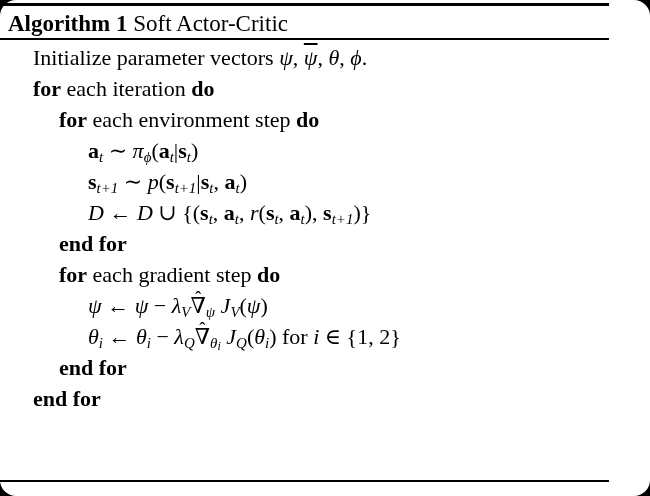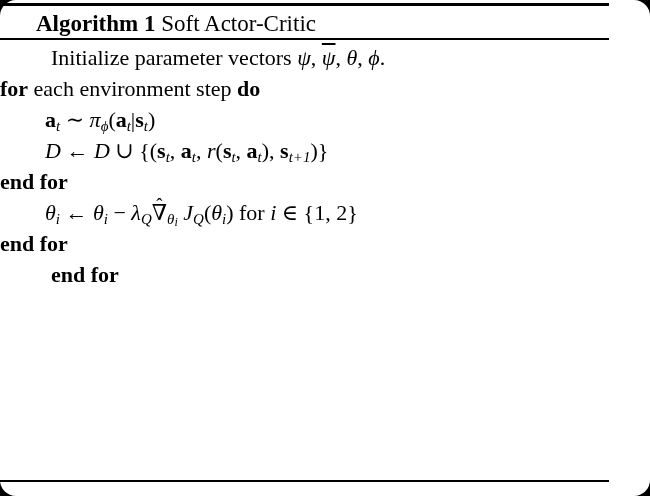--- a/index.html
+++ b/index.html
@@ -32,37 +32,37 @@
 
   .title-row {
     position: absolute;
     left: 8px;
     top: 8px;
     height: 31px;
     line-height: 31px;
     font-size: 23px;
     white-space: pre;
   }
-  .title-row .kw { font-weight: bold; margin-left: 28px; }
+  .title-row .kw { font-weight: bold; }
 
   .body {
     position: absolute;
     left: 0;
     top: 42px;
     width: 650px;
   }
   .line {
     height: 31px;
     line-height: 31px;
     font-size: 22px;
     white-space: pre;
   }
-  .indent-0 { padding-left: 51px; }
-  .indent-1 { }
-  .indent-2 { padding-left: 45px; }
+  .indent-0 { padding-left: 33px; }
+  .indent-1 { padding-left: 59px; }
+  .indent-2 { padding-left: 88px; }
 
   .kw  { font-weight: bold; }
   .i   { font-style: italic; }
   .b   { font-weight: bold; }
   .cal { font-style: italic; }
   .sub {
     font-style: italic;
     font-size: 0.68em;
     vertical-align: -0.28em;
   }
@@ -87,22 +87,26 @@
 </style>
 </head>
 <body>
 
 <div class="paper">
   <div class="rule top"></div>
   <div class="title-row"><span class="kw">Algorithm 1</span><span> Soft Actor-Critic</span></div>
   <div class="rule mid"></div>
   <div class="body">
       <div class="line indent-0"><span>Initialize parameter vectors </span><span class="i">ψ</span><span>, </span><span class="i bar">ψ</span><span>, </span><span class="i">θ</span><span>, </span><span class="i">ϕ</span><span>.</span></div>
+      <div class="line indent-0"><span class="kw">for</span><span> each iteration </span><span class="kw">do</span></div>
       <div class="line indent-1"><span class="kw">for</span><span> each environment step </span><span class="kw">do</span></div>
       <div class="line indent-2"><span class="b">a</span><span class="sub">t</span><span> ∼ </span><span class="i">π</span><span class="sub">ϕ</span><span>(</span><span class="b">a</span><span class="sub">t</span><span>|</span><span class="b">s</span><span class="sub">t</span><span>)</span></div>
+      <div class="line indent-2"><span class="b">s</span><span class="sub">t+1</span><span> ∼ </span><span class="i">p</span><span>(</span><span class="b">s</span><span class="sub">t+1</span><span>|</span><span class="b">s</span><span class="sub">t</span><span>, </span><span class="b">a</span><span class="sub">t</span><span>)</span></div>
       <div class="line indent-2"><span class="cal">D</span><span> ← </span><span class="cal">D</span><span> ∪ </span><span>{(</span><span class="b">s</span><span class="sub">t</span><span>, </span><span class="b">a</span><span class="sub">t</span><span>, </span><span class="i">r</span><span>(</span><span class="b">s</span><span class="sub">t</span><span>, </span><span class="b">a</span><span class="sub">t</span><span>), </span><span class="b">s</span><span class="sub">t+1</span><span>)}</span></div>
       <div class="line indent-1"><span class="kw">end for</span></div>
+      <div class="line indent-1"><span class="kw">for</span><span> each gradient step </span><span class="kw">do</span></div>
+      <div class="line indent-2"><span class="i">ψ</span><span> ← </span><span class="i">ψ</span><span> − </span><span class="i">λ</span><span class="sub">V</span><span class="hat">∇</span><span class="sub">ψ</span><span> </span><span class="i">J</span><span class="sub">V</span><span>(</span><span class="i">ψ</span><span>)</span></div>
       <div class="line indent-2"><span class="i">θ</span><span class="sub">i</span><span> ← </span><span class="i">θ</span><span class="sub">i</span><span> − </span><span class="i">λ</span><span class="sub">Q</span><span class="hat">∇</span><span class="sub">θ</span><span class="ssub">i</span><span> </span><span class="i">J</span><span class="sub">Q</span><span>(</span><span class="i">θ</span><span class="sub">i</span><span>)</span><span> for </span><span class="i">i</span><span> ∈ </span><span>{1, 2}</span></div>
       <div class="line indent-1"><span class="kw">end for</span></div>
       <div class="line indent-0"><span class="kw">end for</span></div>
     </div>
   <div class="rule bottom"></div>
 </div>
 
 </body></html>

